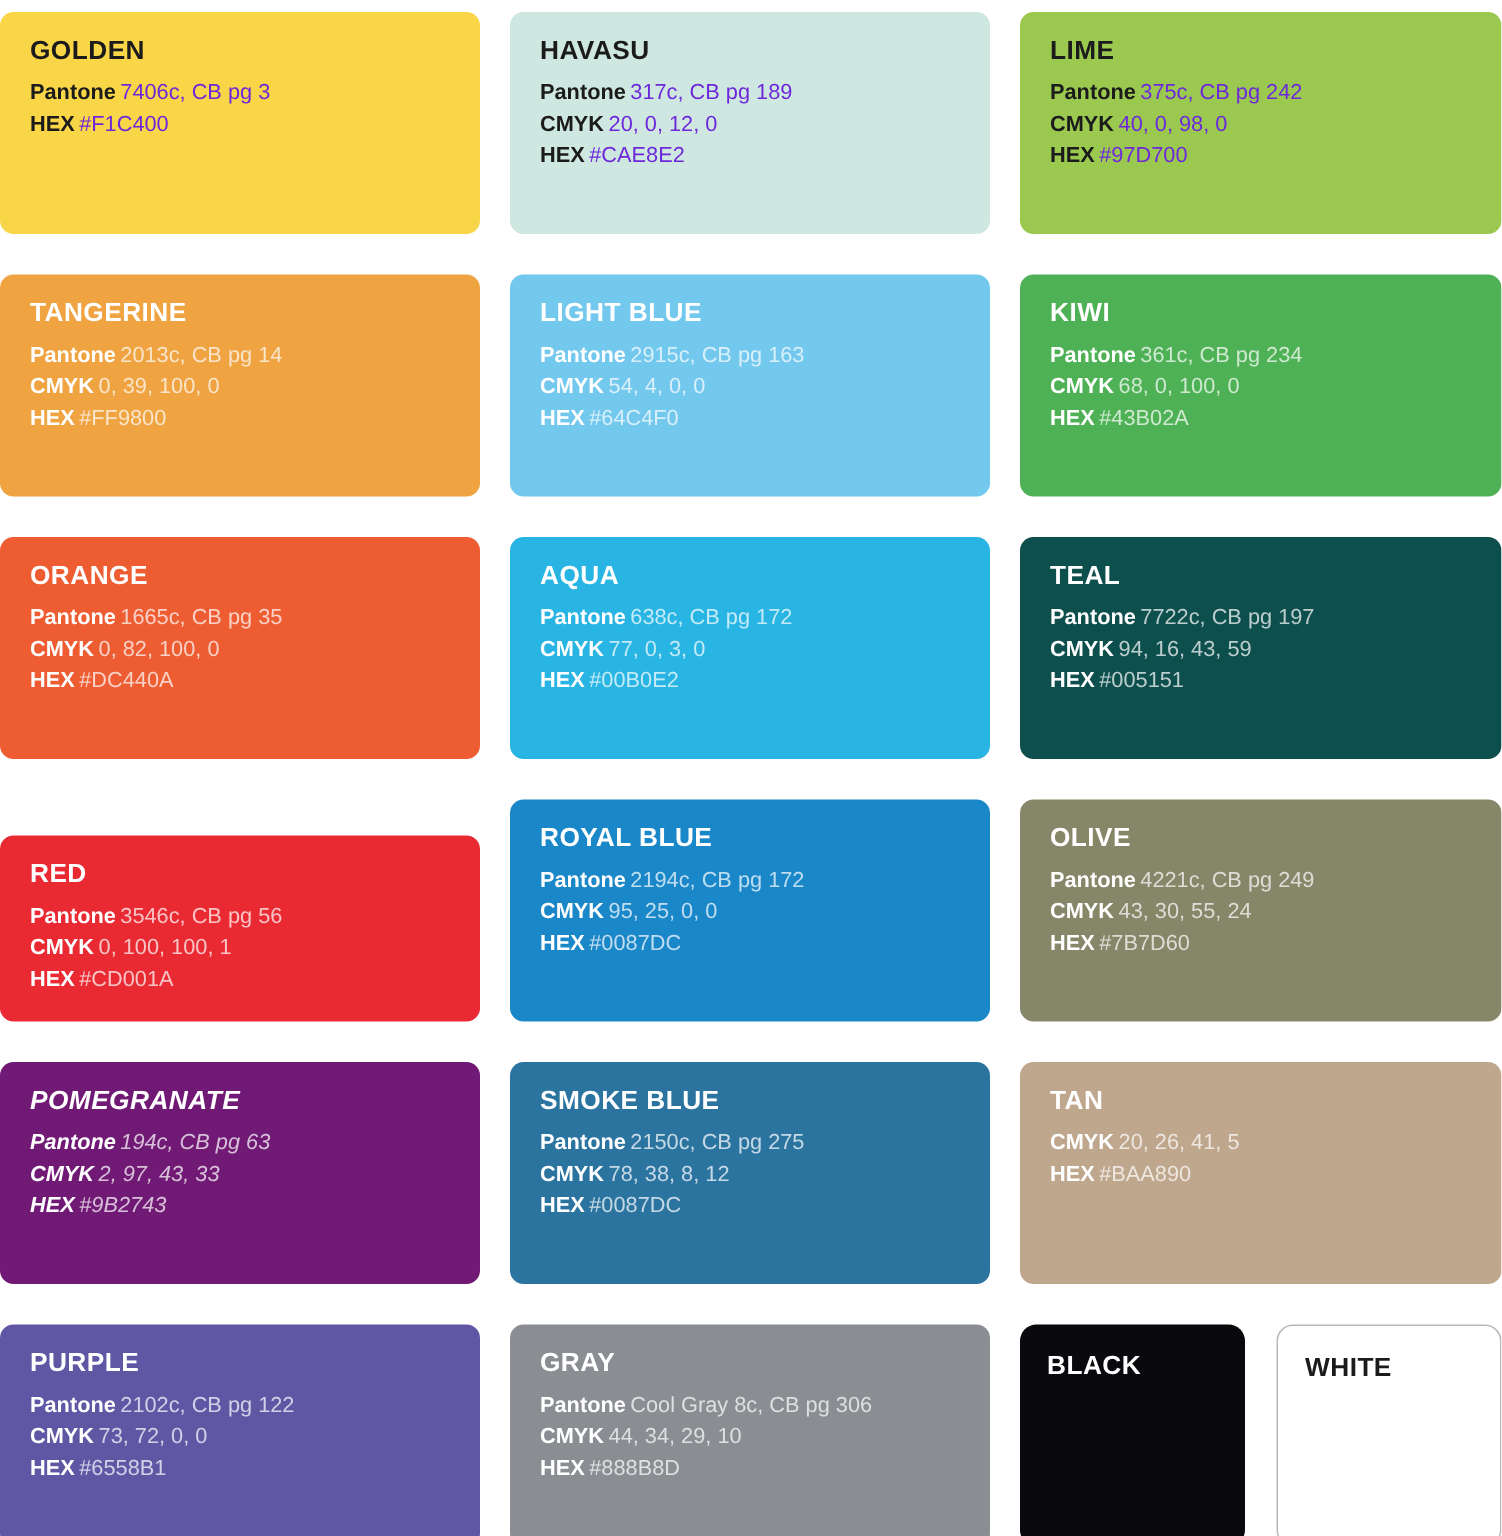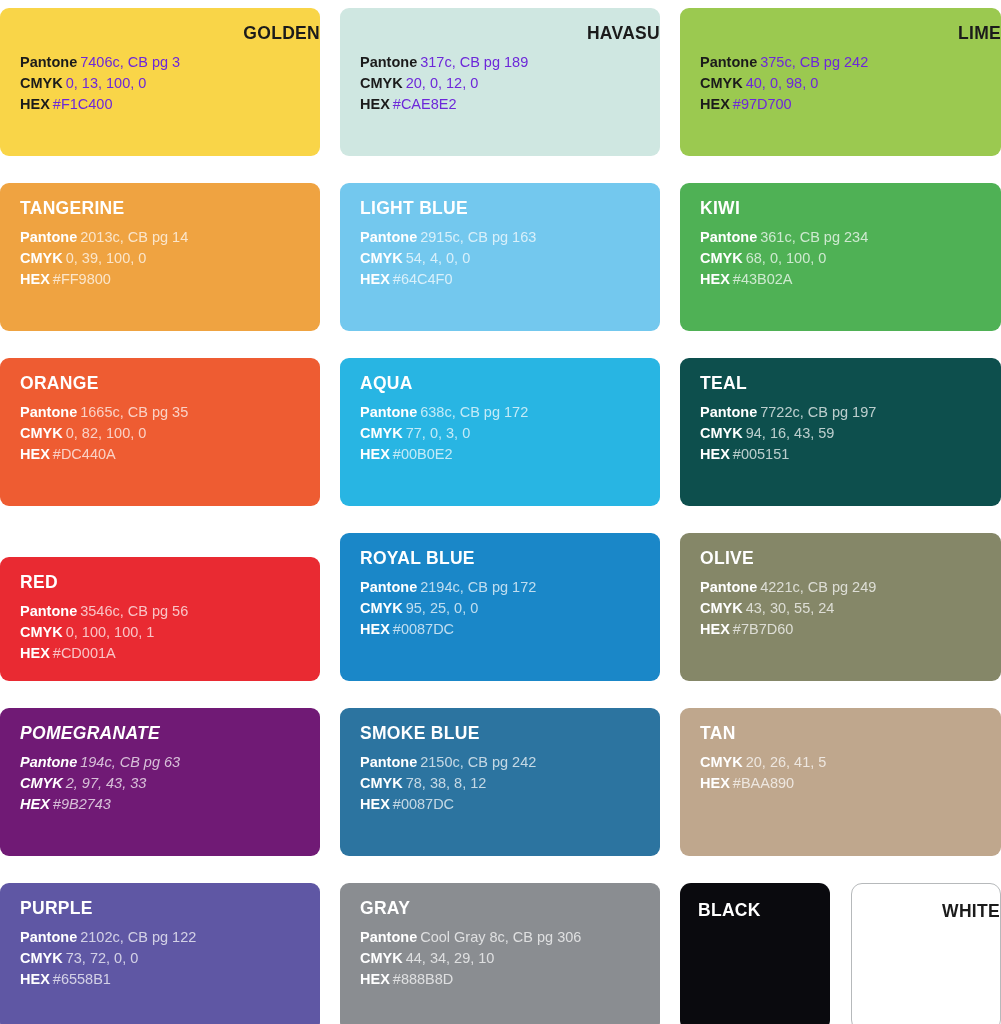--- a/index.html
+++ b/index.html
@@ -34,21 +34,21 @@
   }
   .spec-row {
     font-size: 14.5px;
     line-height: 21px;
     white-space: nowrap;
   }
   .spec-label { font-weight: bold; }
   .spec-value { font-weight: normal; margin-left: 3px; }
 
   
-  .theme-dark .swatch-name  { color: #1b1b1b; text-align: right; }
+  .theme-dark .swatch-name  { color: #1b1b1b; }
   .theme-dark .spec-label   { color: #1b1b1b; }
   .theme-dark .spec-value   { color: #6d28d9; }
 
   
   .theme-light .swatch-name { color: #ffffff; }
   .theme-light .spec-label  { color: #ffffff; }
   .theme-light .spec-value  { color: rgba(255,255,255,0.72); }
 
   
   .mini-pair {
@@ -65,21 +65,20 @@
   .mini-swatch .swatch-name { margin-bottom: 0; }
   .mini-swatch.bordered { border: 1px solid #b6b9bb; }
 </style>
 </head>
 <body>
 
 <div id="palette-grid">
     <div class="swatch-card theme-dark" style="background: rgb(249, 213, 72);">
       <div class="swatch-name">GOLDEN</div>
       <div class="spec-row"><span class="spec-label">Pantone</span><span class="spec-value">7406c, CB pg 3</span></div>
-      <div class="spec-row"><span class="spec-label">CMYK</span><span class="spec-value">0, 13, 100, 0</span></div>
       <div class="spec-row"><span class="spec-label">HEX</span><span class="spec-value">#F1C400</span></div>
     </div>
     <div class="swatch-card theme-dark" style="background: rgb(207, 231, 225);">
       <div class="swatch-name">HAVASU</div>
       <div class="spec-row"><span class="spec-label">Pantone</span><span class="spec-value">317c, CB pg 189</span></div>
       <div class="spec-row"><span class="spec-label">CMYK</span><span class="spec-value">20, 0, 12, 0</span></div>
       <div class="spec-row"><span class="spec-label">HEX</span><span class="spec-value">#CAE8E2</span></div>
     </div>
     <div class="swatch-card theme-dark" style="background: rgb(155, 201, 80);">
       <div class="swatch-name">LIME</div>
@@ -142,21 +141,21 @@
       <div class="spec-row"><span class="spec-label">HEX</span><span class="spec-value">#7B7D60</span></div>
     </div>
     <div class="swatch-card theme-light" style="background: #701a75; font-style: italic;">
       <div class="swatch-name">POMEGRANATE</div>
       <div class="spec-row"><span class="spec-label">Pantone</span><span class="spec-value">194c, CB pg 63</span></div>
       <div class="spec-row"><span class="spec-label">CMYK</span><span class="spec-value">2, 97, 43, 33</span></div>
       <div class="spec-row"><span class="spec-label">HEX</span><span class="spec-value">#9B2743</span></div>
     </div>
     <div class="swatch-card theme-light" style="background: rgb(44, 116, 160);">
       <div class="swatch-name">SMOKE BLUE</div>
-      <div class="spec-row"><span class="spec-label">Pantone</span><span class="spec-value">2150c, CB pg 242</span></div>
+      <div class="spec-row"><span class="spec-label">Pantone</span><span class="spec-value">2150c, CB pg 275</span></div>
       <div class="spec-row"><span class="spec-label">CMYK</span><span class="spec-value">78, 38, 8, 12</span></div>
       <div class="spec-row"><span class="spec-label">HEX</span><span class="spec-value">#0087DC</span></div>
     </div>
     <div class="swatch-card theme-light" style="background: rgb(191, 167, 141);">
       <div class="swatch-name">TAN</div>
       <div class="spec-row"><span class="spec-label">CMYK</span><span class="spec-value">20, 26, 41, 5</span></div>
       <div class="spec-row"><span class="spec-label">HEX</span><span class="spec-value">#BAA890</span></div>
     </div>
     <div class="swatch-card theme-light" style="background: rgb(95, 87, 164);">
       <div class="swatch-name">PURPLE</div>

